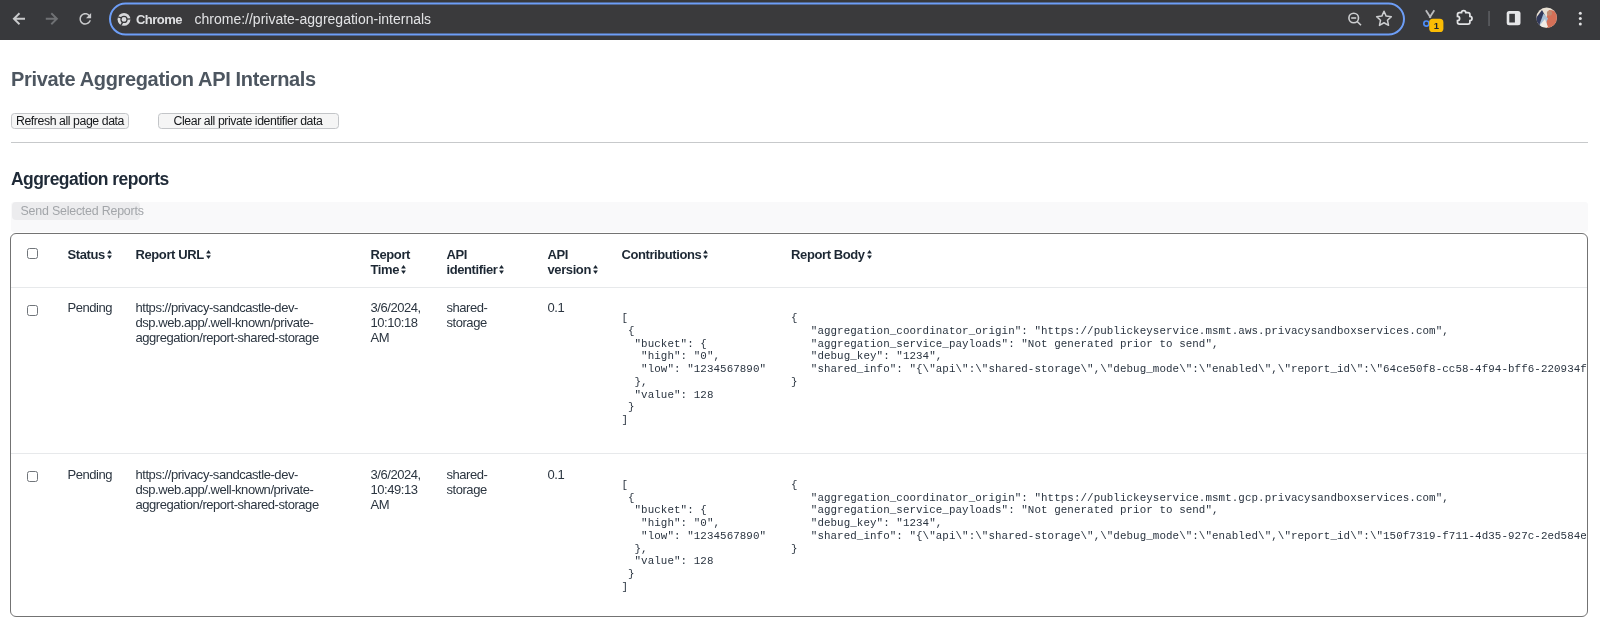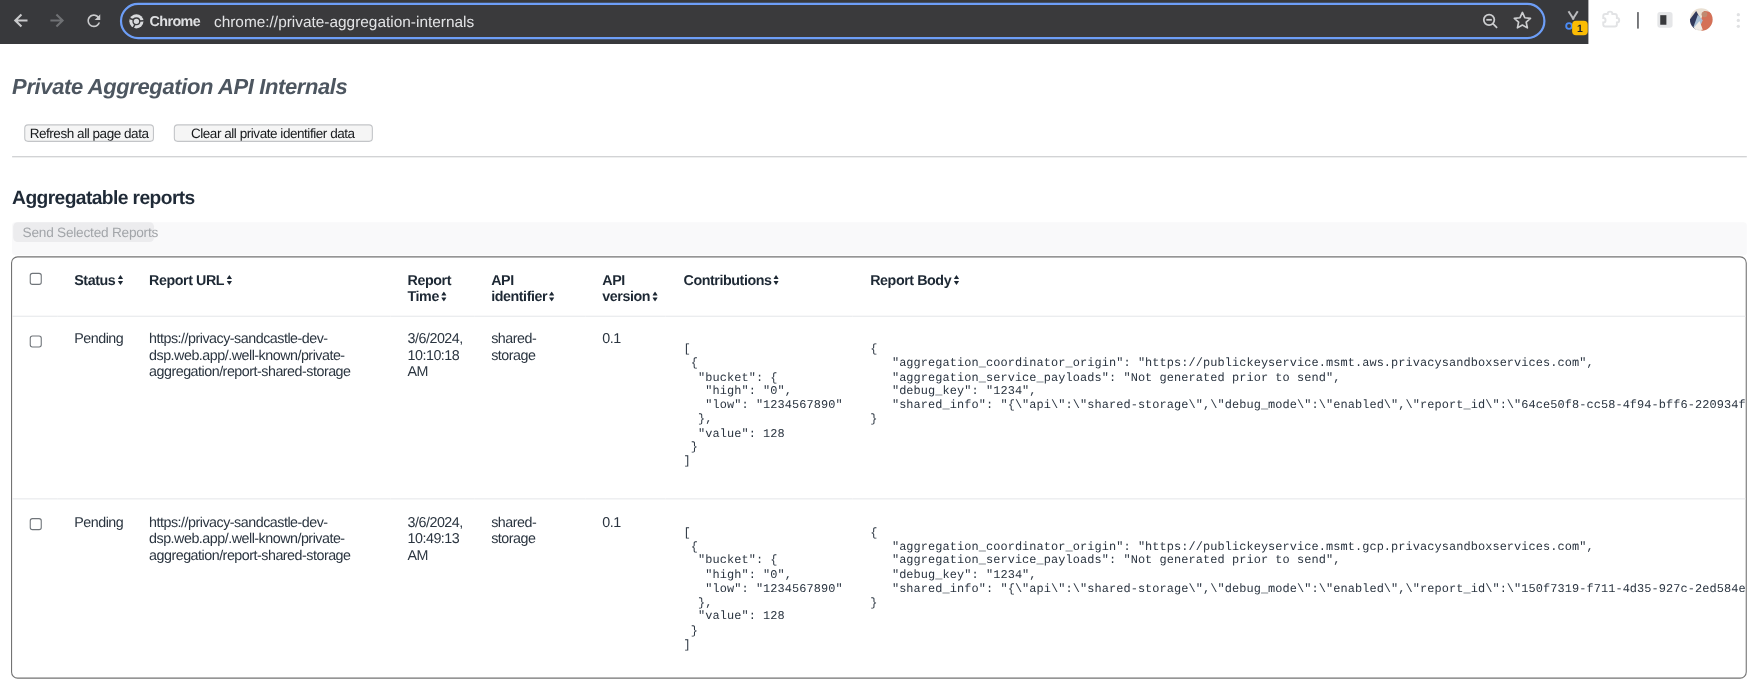--- a/index.html
+++ b/index.html
@@ -1,26 +1,26 @@
 <!DOCTYPE html>
 <html><head>
 <meta charset="utf-8">
 <style>
   * { margin:0; padding:0; box-sizing:border-box; }
   html,body { width:1600px; height:623px; overflow:hidden; background:#fff;
     font-family:"Liberation Sans", sans-serif; }
-  #tb { position:absolute; left:0; top:0; width:1444px; height:40px; background:#38393c; }
+  #tb { position:absolute; left:0; top:0; width:1600px; height:40px; background:#38393c; }
   #page { }
   h1 { position:absolute; left:11px; top:67.7px; font-size:20px; font-weight:bold;
-       color:#4d5660; letter-spacing:-0.35px; line-height:22px;font-style:italic; }
+       color:#4d5660; letter-spacing:-0.35px; line-height:22px; }
   .btn { position:absolute; height:16px; background:#f5f5f5; border:1px solid #c3c5c8;
        border-radius:3.5px; font-size:12.3px; letter-spacing:-0.42px; color:#17191c;
        font-family:"Liberation Sans", sans-serif;
        display:flex; align-items:center; justify-content:center; }
-  #b1 { left:22px; top:113px; width:118px; }
+  #b1 { left:11px; top:113px; width:118px; }
   #b2 { left:157.5px; top:113px; width:181px; }
   #hr { position:absolute; left:11px; top:142px; width:1577px; height:1px; background:#c7c9cb; }
   h2 { position:absolute; left:11px; top:168.9px; font-size:17.5px; font-weight:bold;
        color:#1f2a37; letter-spacing:-0.55px; line-height:20px; }
   #band { position:absolute; left:11px; top:202px; width:1577px; height:30px;
        background:#f9f9fa; border-radius:3px;text-align:center; }
   #sendbtn { position:absolute; left:0.5px; top:0px; width:128px; height:18px; white-space:nowrap;
        background:#ececee; border:none; border-radius:4px; font-size:12.4px;
        letter-spacing:-0.2px; color:#a2a5a9; display:flex; align-items:center;
        justify-content:flex-start; padding-left:9px; font-family:"Liberation Sans", sans-serif; }
@@ -110,21 +110,21 @@
     <circle cx="1580.3" cy="18.6" r="1.5"></circle>
     <circle cx="1580.3" cy="23.9" r="1.5"></circle>
   </g>
 </svg>
 </div>
 <div id="page">
   <h1>Private Aggregation API Internals</h1>
   <div class="btn" id="b1">Refresh all page data</div>
   <div class="btn" id="b2">Clear all private identifier data</div>
   <div id="hr"></div>
-  <h2>Aggregatable reports</h2>
+  <h2>Aggregation reports</h2>
   <div id="band">
       <div id="sendbtn">Send Selected Reports</div>
     </div>
   <div id="card">
     <table>
       <colgroup>
           <col class="c1">
           <col class="c2">
           <col class="c3">
           <col class="c4">

